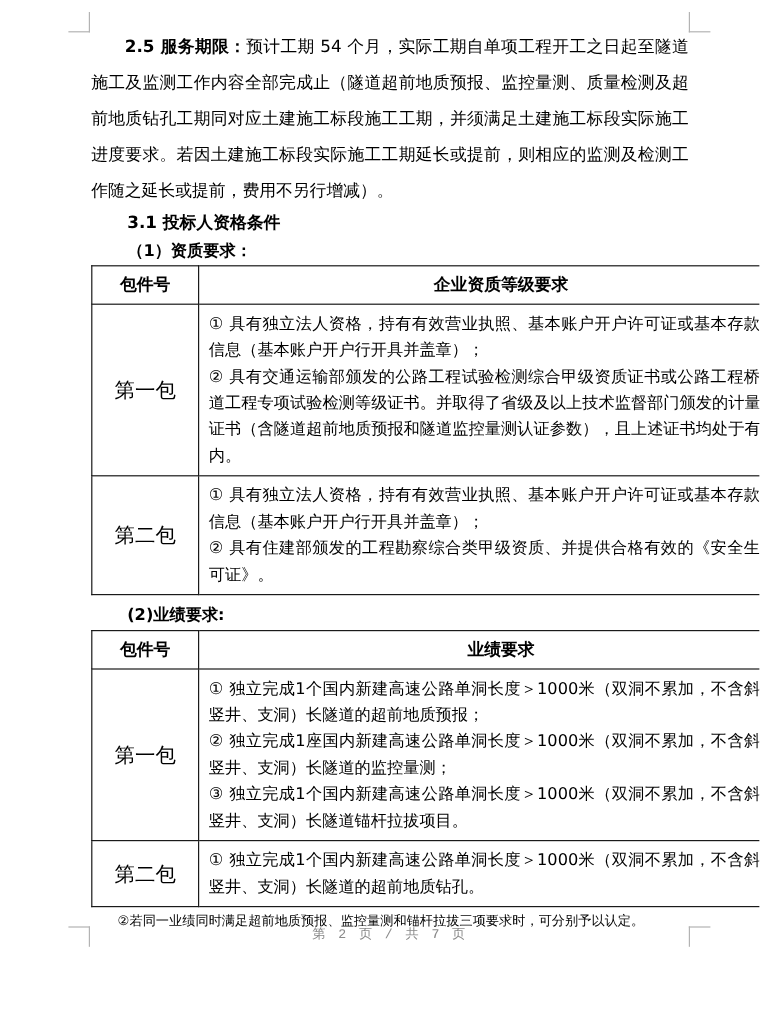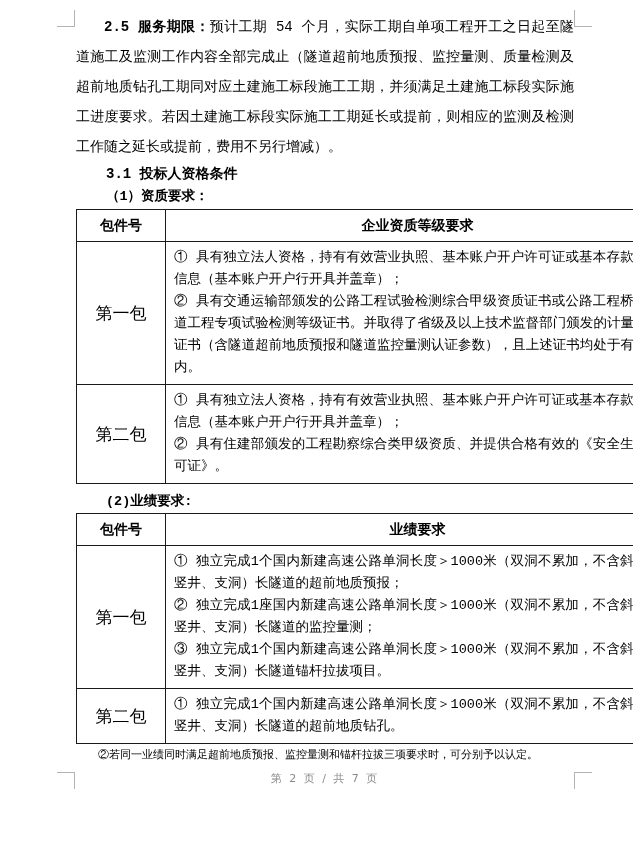--- a/index.html
+++ b/index.html
@@ -18,23 +18,22 @@
   
   .crop { position: absolute; width: 18px; height: 17px; }
   .crop.tl { left: 57px;  top: 10px;  border-right: 1px solid #b3b3b3; border-bottom: 1px solid #b3b3b3; }
   .crop.tr { left: 574px; top: 10px;  border-left: 1px solid #b3b3b3;  border-bottom: 1px solid #b3b3b3; }
   .crop.bl { left: 57px;  top: 772px; border-right: 1px solid #b3b3b3; border-top: 1px solid #b3b3b3; }
   .crop.br { left: 574px; top: 772px; border-left: 1px solid #b3b3b3;  border-top: 1px solid #b3b3b3; }
 
   .content {
     position: absolute;
     left: 76px;
-    top: 12px;
+    top: 24px;
     width: 498px;
-    font-family: Liberation Mono, monospace;
   }
   .intro {
     font-size: 14px;
     line-height: 30px;
     text-align: justify;
     text-indent: 28px;
   }
   .intro .lead { font-weight: bold; }
 
   .h-sec   { font-size: 16px; font-weight: bold; line-height: 24px; margin-top: 2px; }
@@ -82,20 +81,21 @@
 
   .footer {
     position: absolute;
     left: 76px;
     top: 771px;
     width: 498px;
     text-align: center;
     font-size: 11px;
     letter-spacing: 2px;
     color: #8a8a8a;
+    font-family: Liberation Mono, monospace;
   }
 </style>
 </head>
 <body>
 
 <div class="page">
   <div class="crop tl"></div>
   <div class="crop tr"></div>
   <div class="crop bl"></div>
   <div class="crop br"></div>

